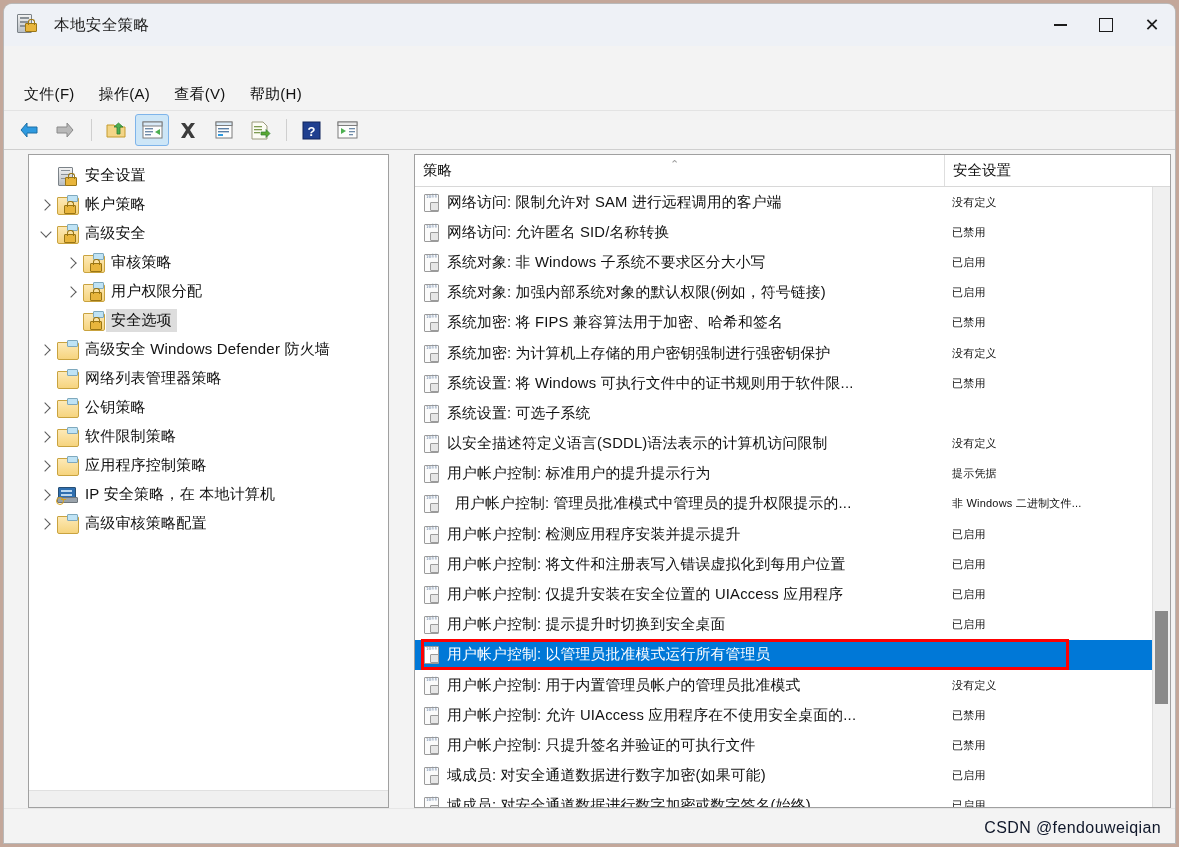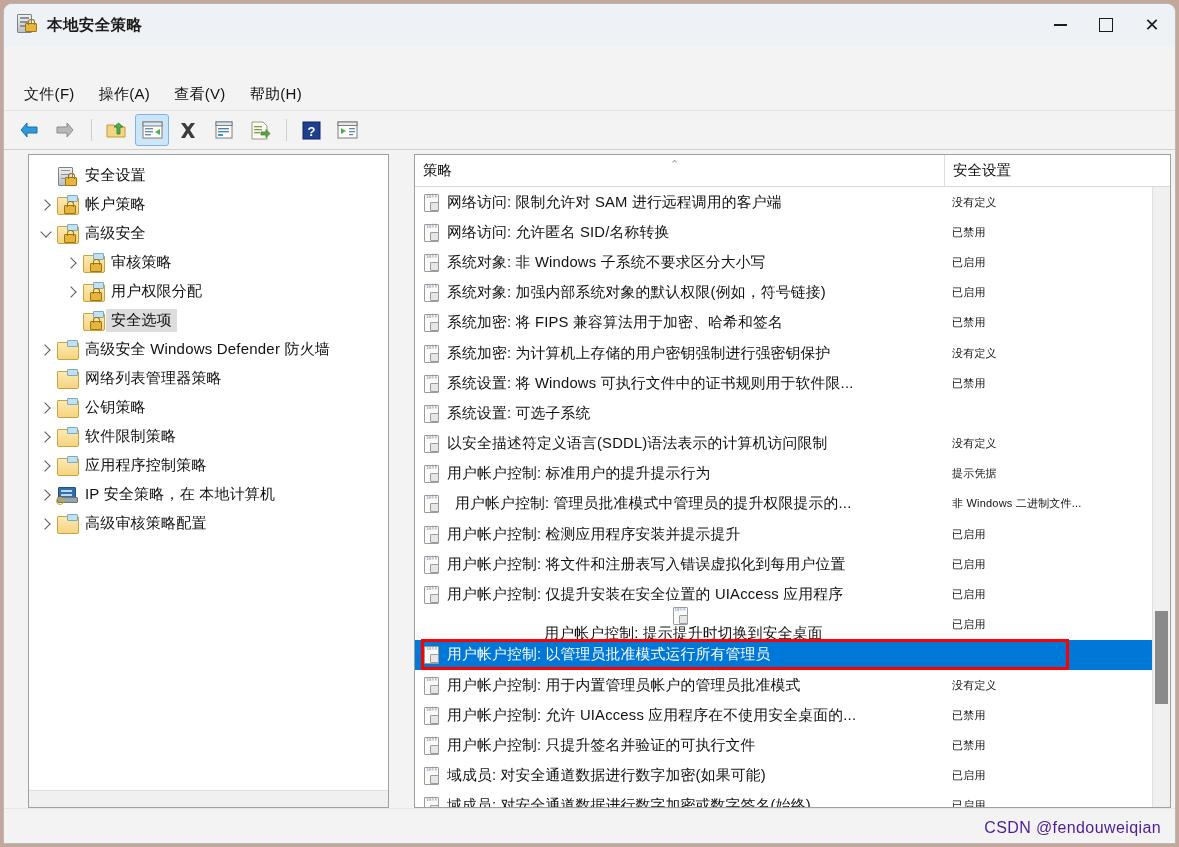--- a/index.html
+++ b/index.html
@@ -15,21 +15,21 @@
     box-shadow:0 0 0 1px #b9b9b9;
     overflow:hidden;display:flex;flex-direction:column;
   }
   
   .titlebar{
     height:42px;flex:0 0 42px;background:#eef1f6;display:flex;align-items:center;
     border-radius:8px 8px 0 0;position:relative;
   }
   .title-icon{width:22px;height:22px;margin-left:12px;position:relative;flex:0 0 22px;}
   .title-text{
-    font-size:15.5px;color:#1b1b1b;margin-left:9px;letter-spacing:.4px;white-space:nowrap;font-weight:bold;
+    font-size:15.5px;color:#1b1b1b;margin-left:16px;letter-spacing:.4px;white-space:nowrap;
   }
   .win-controls{margin-left:auto;display:flex;height:42px;}
   .win-btn{
     width:46px;height:42px;display:flex;align-items:center;justify-content:center;
     font-size:15px;color:#1b1b1b;
   }
   .glyph-min{display:block;width:13px;height:1.6px;background:#1b1b1b;}
   .glyph-max{display:block;width:12px;height:12px;border:1.6px solid #1b1b1b;}
   .glyph-close{font-size:18px;line-height:1;font-weight:300;}
   
@@ -146,21 +146,21 @@
   .vthumb{position:absolute;left:2px;width:13px;background:#8a8a8a;border-radius:0;}
   .hscroll-tree{
     position:absolute;left:0;right:0;bottom:0;height:16px;background:#f0f0f0;border-top:1px solid #e0e0e0;
   }
   
   .statusbar{
     height:34px;flex:0 0 34px;background:#f3f3f3;display:flex;align-items:center;
     position:relative;border-top:1px solid #e6e6e6;
   }
   .watermark{
-    position:absolute;right:14px;bottom:6px;font-size:16px;color:#4c1d95;letter-spacing:.4px;
+    position:absolute;right:14px;bottom:6px;font-size:16px;color:#0f172a;letter-spacing:.4px;
   }
 </style>
 </head>
 <body>
 
 <div class="window">
 
   <div class="titlebar">
     <div class="title-icon">
       <span class="srv"></span>
@@ -589,21 +589,21 @@
               <div class="pol" style="position: relative;">
                 <span class="pol-ico">
                   <span class="sheet"></span>
                   <span class="fold"></span>
                 </span>
                 <span class="ptxt">用户帐户控制: 仅提升安装在安全位置的 UIAccess 应用程序</span>
               </div>
               <div class="val">已启用</div>
             </div>
             <div class="row">
-              <div class="pol" style="position: relative; flex-direction: column;">
+              <div class="pol" style="position: relative;">
                 <span class="pol-ico">
                   <span class="sheet"></span>
                   <span class="fold"></span>
                 </span>
                 <span class="ptxt">用户帐户控制: 提示提升时切换到安全桌面</span>
               </div>
               <div class="val">已启用</div>
             </div>
             <div class="row selected">
               <div class="sel-bar"></div>

